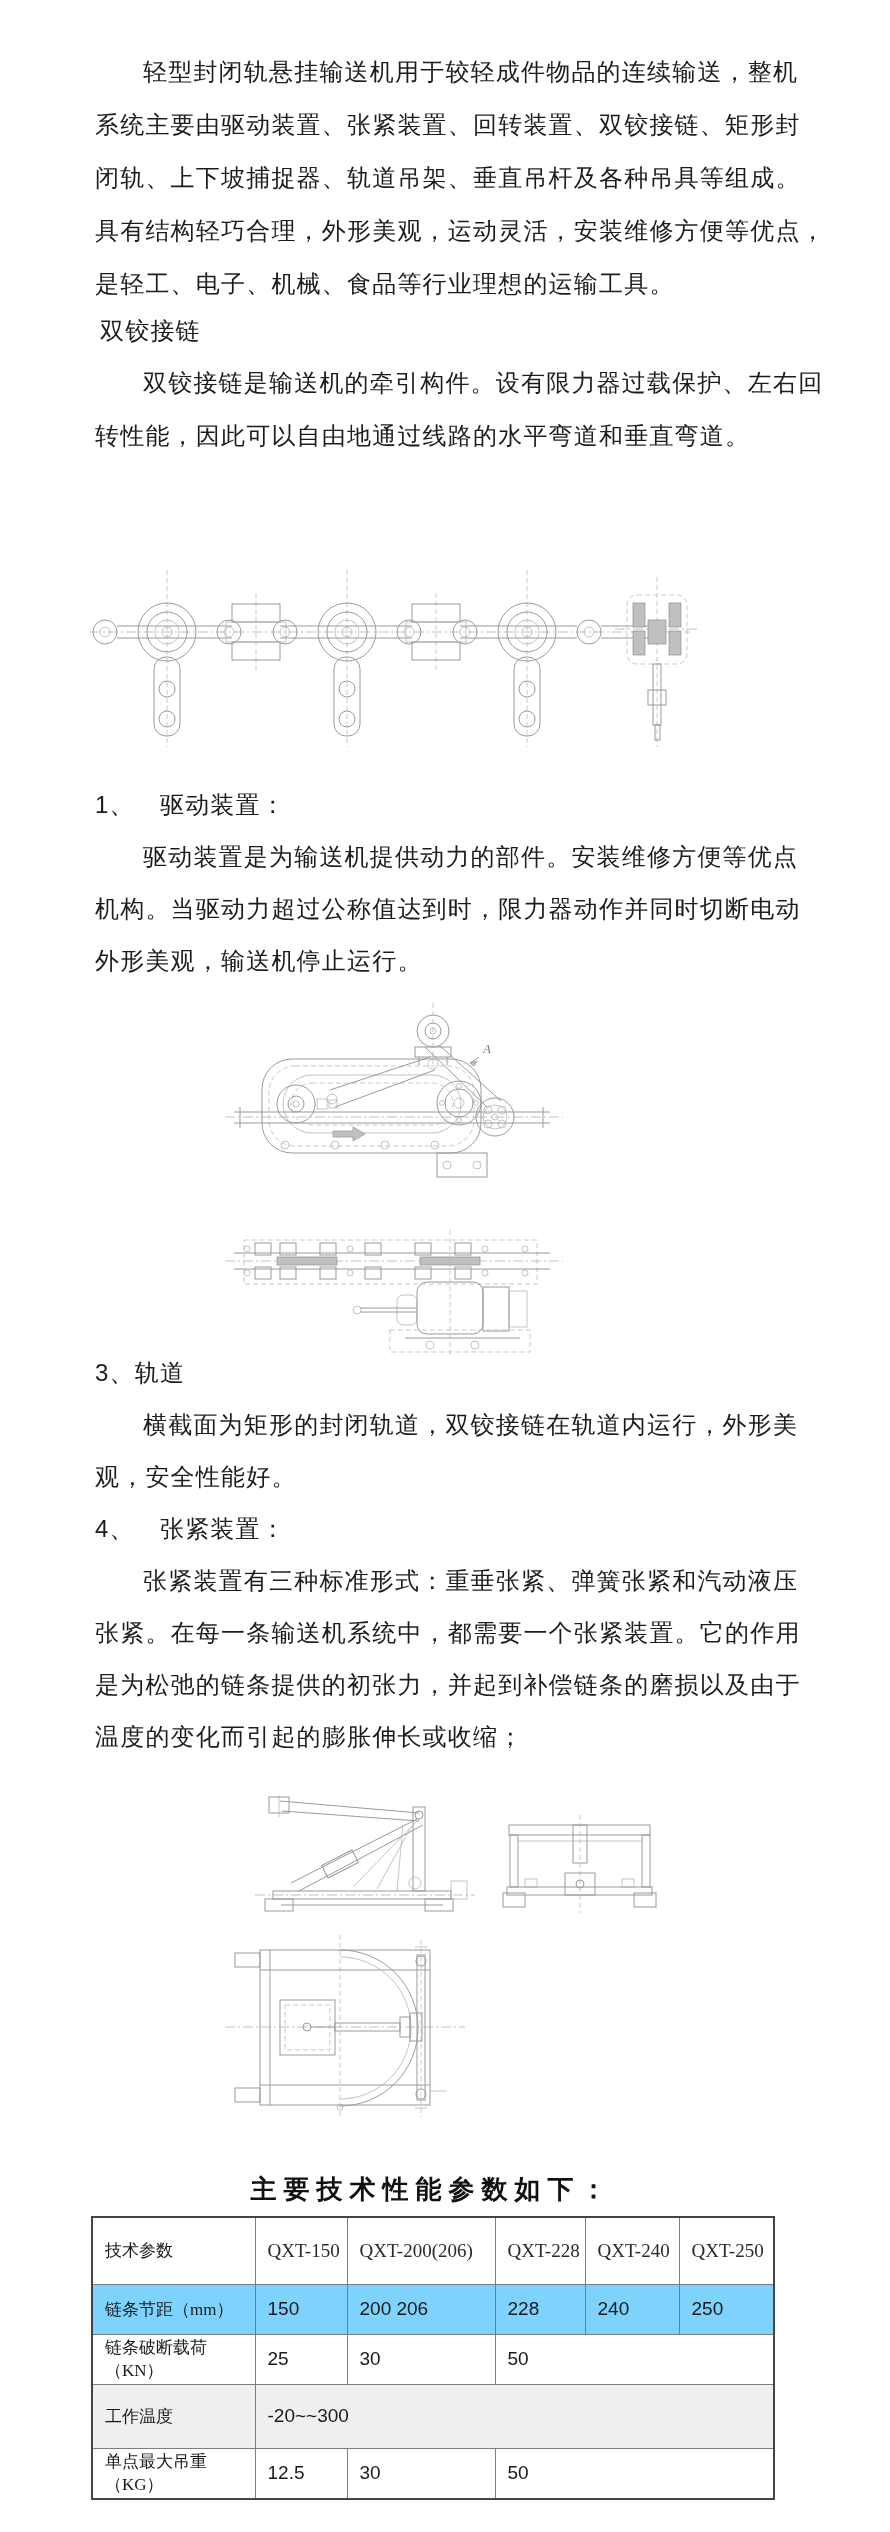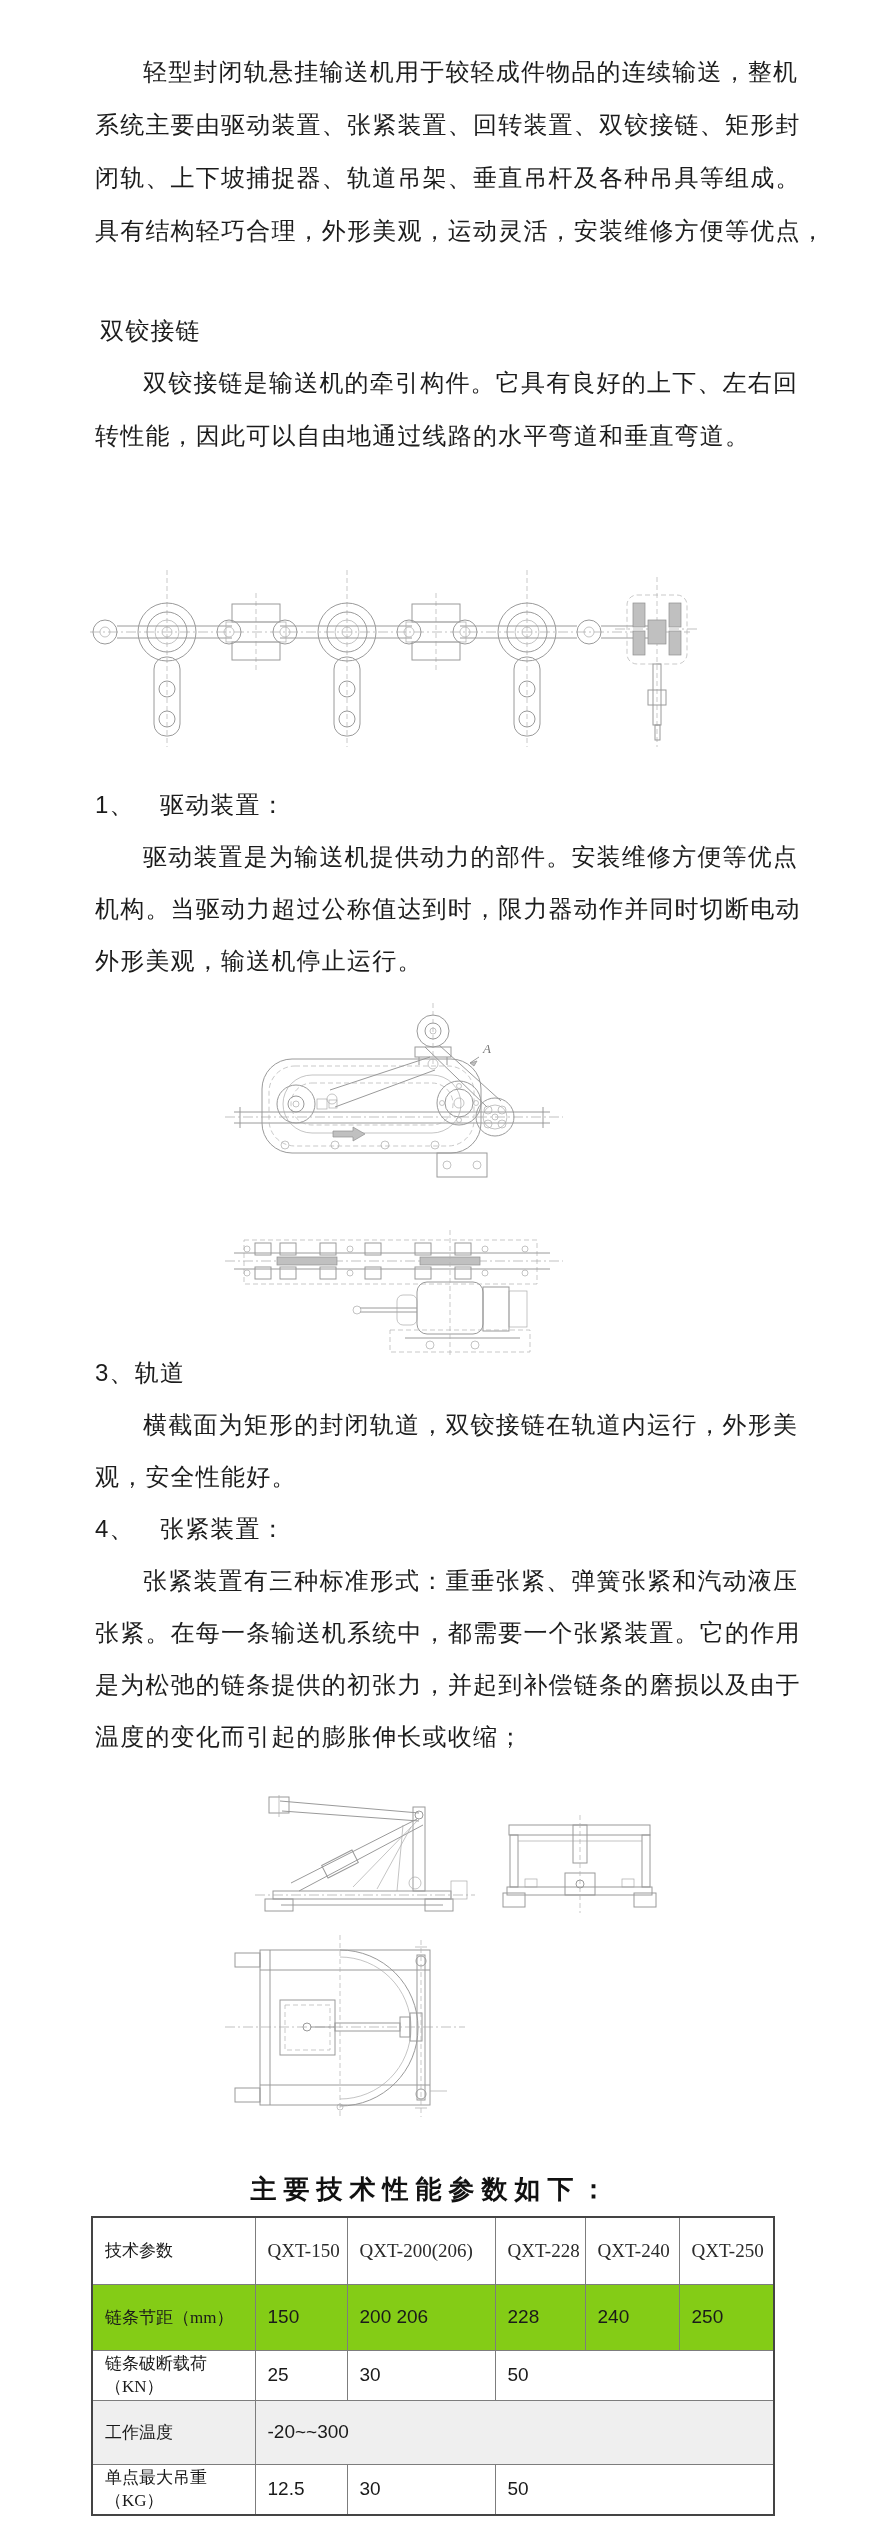--- a/index.html
+++ b/index.html
@@ -41,23 +41,24 @@
 </style>
 </head>
 <body>
 
 <div id="page">
 
   <div class="line indent" style="top:57px">轻型封闭轨悬挂输送机用于较轻成件物品的连续输送，整机</div>
   <div class="line" style="top:110px">系统主要由驱动装置、张紧装置、回转装置、双铰接链、矩形封</div>
   <div class="line" style="top:163px">闭轨、上下坡捕捉器、轨道吊架、垂直吊杆及各种吊具等组成。</div>
   <div class="line" style="top:216px">具有结构轻巧合理，外形美观，运动灵活，安装维修方便等优点，</div>
+  <div class="line" style="top:269px">是轻工、电子、机械、食品等行业理想的运输工具。</div>
 
   <div class="line heading" style="top:316px;left:100px">双铰接链</div>
-  <div class="line indent" style="top:368px">双铰接链是输送机的牵引构件。它具有良好的上下、左右回</div>
+  <div class="line indent" style="top:368px">双铰接链是输送机的牵引构件。设有限力器过载保护、左右回</div>
   <div class="line" style="top:421px">转性能，因此可以自由地通过线路的水平弯道和垂直弯道。</div>
 
   <div class="drawing" style="left:90px;top:565px">
     <svg width="620" height="185" viewBox="0 0 620 185">
 
       <line class="dwg-dash" x1="0" y1="67" x2="600" y2="67"></line>
 
       <g>
         <line class="dwg-dot" x1="77" y1="5" x2="77" y2="182"></line>
         <circle class="dwg" cx="77" cy="67" r="29"></circle>
@@ -365,21 +366,21 @@
     </colgroup>
     <tbody>
         <tr style="height:67px">
       <th class="td-label">技术参数</th>
       <th class="th-model">QXT-150</th>
       <th class="th-model">QXT-200(206)</th>
       <th class="th-model">QXT-228</th>
       <th class="th-model">QXT-240</th>
       <th class="th-model">QXT-250</th>
     </tr>
-    <tr style="height:66px;background:#84cc16">
+    <tr style="height:50px;background:#7dd3fc">
       <td class="td-label">链条节距（mm）</td>
       <td class="td-val">150</td>
       <td class="td-val">200 206</td>
       <td class="td-val">228</td>
       <td class="td-val">240</td>
       <td class="td-val">250</td>
     </tr>
     <tr style="height:50px">
       <td class="td-label">链条破断载荷（KN）</td>
       <td class="td-val">25</td>

